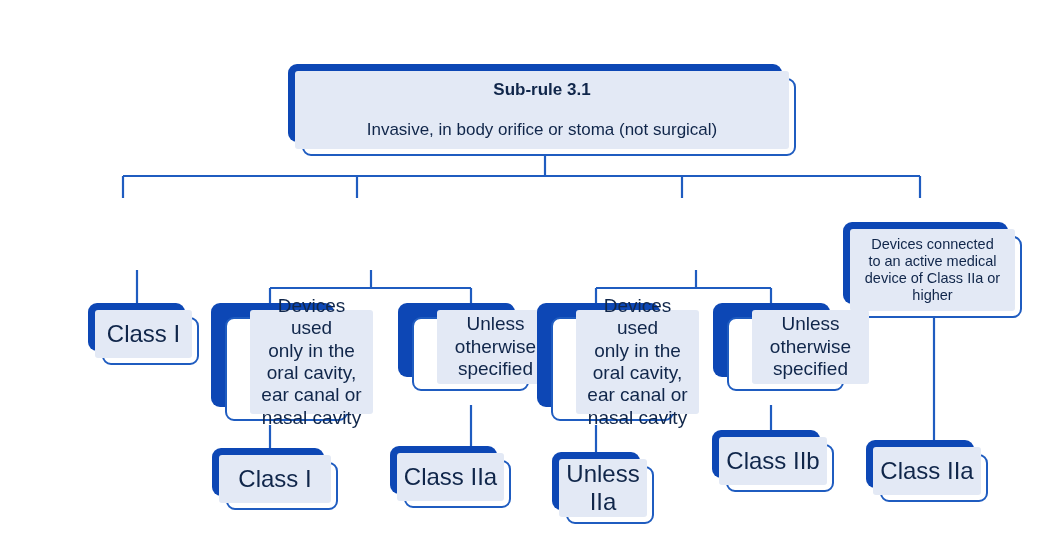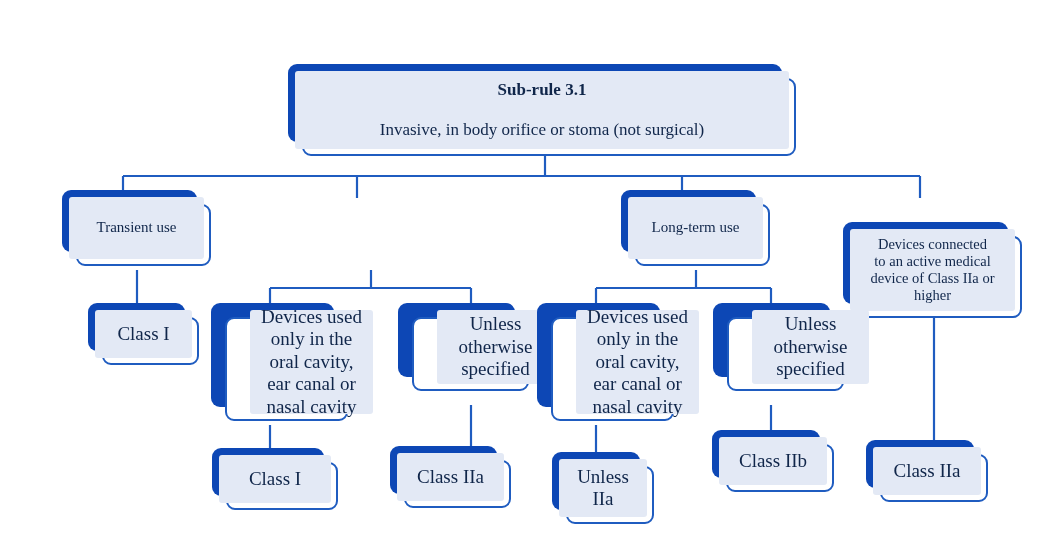--- a/index.html
+++ b/index.html
@@ -5,21 +5,21 @@
   html, body {
     margin: 0;
     padding: 0;
     background: #ffffff;
   }
   #canvas {
     position: relative;
     width: 1038px;
     height: 539px;
     background: #ffffff;
-    font-family: Liberation Serif, serif;
+    font-family: Liberation Sans, sans-serif;
     overflow: hidden;
   }
   #connectors {
     position: absolute;
     left: 0;
     top: 0;
     width: 1038px;
     height: 539px;
     pointer-events: none;
   }
@@ -67,21 +67,21 @@
     padding: 2px 6px;
     line-height: 1.18;
     white-space: pre-line;
   }
   .node.root .label { font-size: 17px; }
   .node.root .label .t1 { font-weight: bold; display: block; }
   .node.root .label .t2 { display: block; font-weight: normal; }
   .node.lvl2 .label { font-size: 15px; }
   .node.lvl2.wide .label { font-size: 14.5px; }
   .node.lvl3 .label { font-size: 19px; margin-left: 32px; }
-  .node.leaf .label { font-size: 19px; }
+  .node.leaf .label { font-size: 24px; }
 </style>
 </head>
 <body>
 
 <div id="canvas">
 
   <svg id="connectors" viewBox="0 0 1038 539" xmlns="http://www.w3.org/2000/svg">
     <g fill="none" stroke="#1f5cc0" stroke-width="2.2">
 
       <path d="M 545 156 L 545 176"></path>
@@ -118,32 +118,22 @@
     <div class="plate"></div>
     <div class="card"></div>
     <div class="label">
       <div>
         <span class="t1">Sub-rule 3.1</span>
         <span class="t2">Invasive, in body orifice or stoma (not surgical)</span>
       </div>
     </div>
   </div>
 
-  <div class="node lvl2" style="left:62px; top:190px; width:135px; height:62px;">
-    <div class="plate"></div>
-    <div class="card"></div>
-    <div class="label">Transient use</div>
-  </div>
-
-
-  <div class="node lvl2" style="left:621px; top:190px; width:135px; height:62px;">
-    <div class="plate"></div>
-    <div class="card"></div>
-    <div class="label">Long-term use</div>
-  </div>
+
+
 
   <div class="node lvl2 wide" style="left:843px; top:190px; width:165px; height:82px;margin-top:32px;">
     <div class="plate"></div>
     <div class="card"></div>
     <div class="label">Devices connected
 to an active medical
 device of Class IIa or
 higher</div>
   </div>
 

